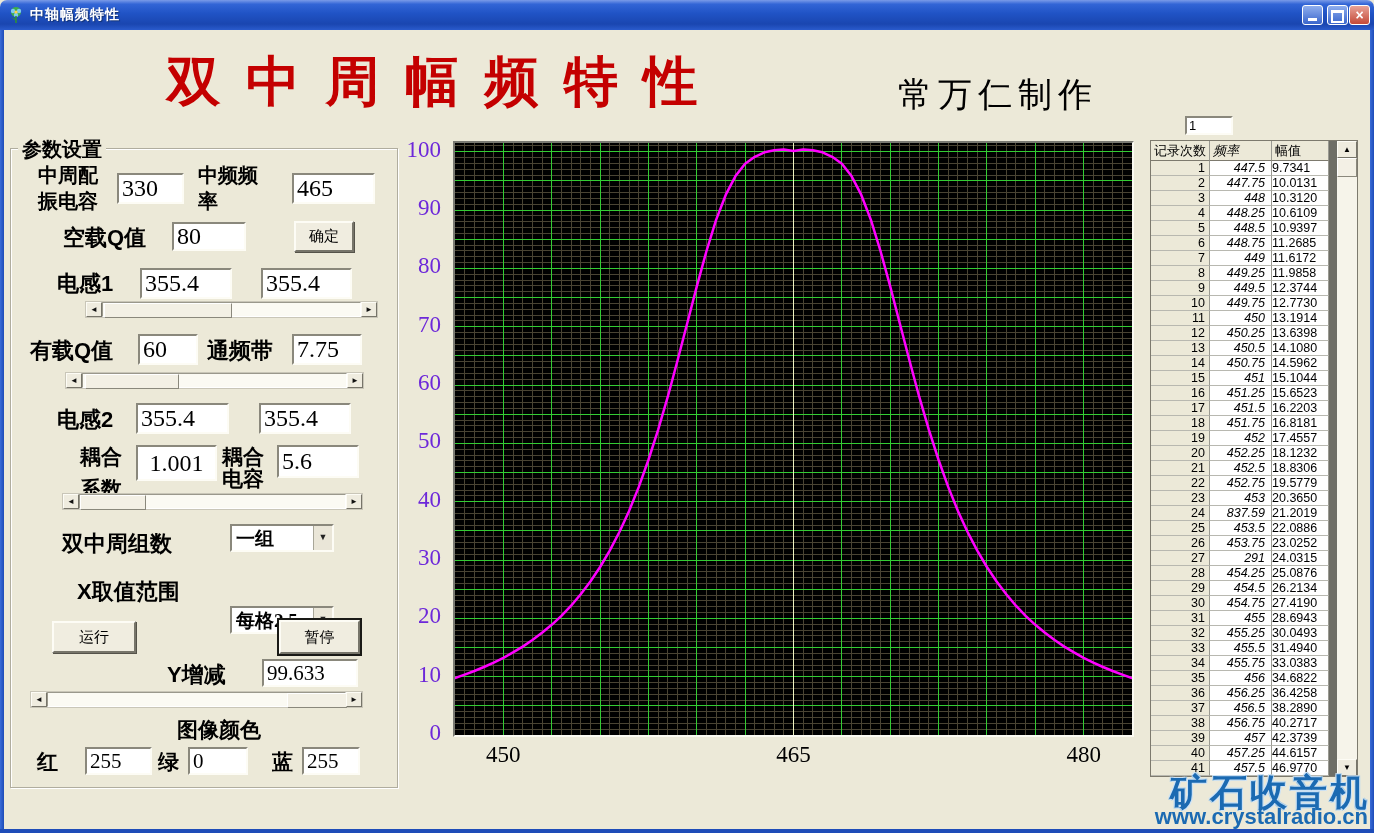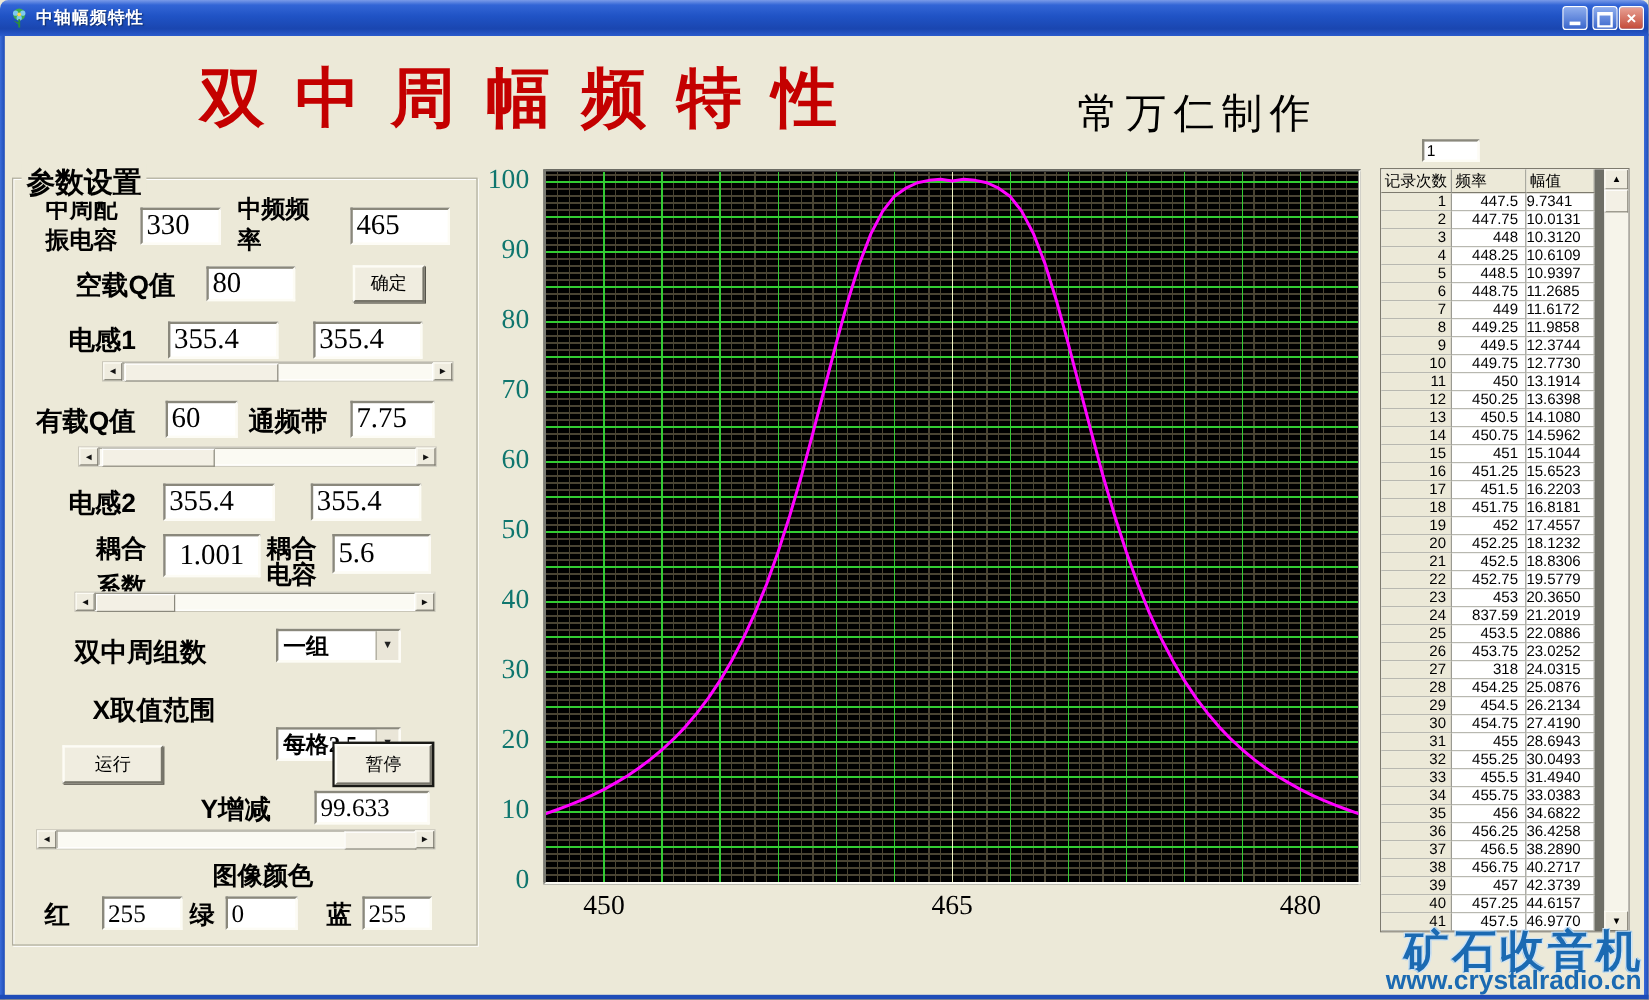--- a/index.html
+++ b/index.html
@@ -25,21 +25,21 @@
   .glyph-max{display:inline-block;width:9px;height:8px;border:2px solid #fff;border-top-width:3px;margin-top:4px;}
 
   .main-title{position:absolute;left:150px;top:46px;width:570px;text-align:center;white-space:nowrap;
     font-family:"Liberation Serif",serif;font-weight:bold;font-size:54px;color:#C40000;letter-spacing:6px;}
   .author{position:absolute;left:898px;top:72px;font-family:"Liberation Serif",serif;font-size:34px;
     color:#000;letter-spacing:6px;white-space:nowrap;}
 
   .groupbox{position:absolute;left:10px;top:148px;width:386px;height:638px;
     border:1px solid #b0ad9e;box-shadow:1px 1px 0 #fff,inset 1px 1px 0 #fff;}
   .group-label{position:absolute;left:18px;top:136px;background:#ECE9D8;padding:0 4px;
-    font-size:24px;font-weight:bold;z-index:2;}
+    font-size:20px;font-weight:bold;z-index:2;}
 
   .lbl{position:absolute;font-weight:bold;color:#000;white-space:nowrap;}
   .fs24{font-size:20px;line-height:26px;}
   .fs22{font-size:22px;}
   .fs21{font-size:21px;}
 
   .tbox{position:absolute;background:#fff;border:2px solid;border-color:#8a887c #fdfcf5 #fdfcf5 #8a887c;
     font-family:"Liberation Serif",serif;font-size:24px;color:#000;padding:0 3px;box-sizing:border-box;outline:none;}
   .tbox.small{font-size:13px;font-family:"Liberation Sans",sans-serif;padding:0 2px;}
   .tbox.mid{font-size:21px;}
@@ -61,34 +61,34 @@
   .sb-arrow.left{left:0;} .sb-arrow.right{right:0;}
   .sb-track{position:absolute;left:16px;right:16px;top:0;height:15px;background:#FBFAF3;
     border:1px solid;border-color:#9a988c #fff #fff #9a988c;box-sizing:border-box;}
   .sb-thumb{position:absolute;top:0;height:15px;background:#F3F0E5;border:1px solid;
     border-color:#fff #8a887c #8a887c #fff;box-sizing:border-box;cursor:grab;}
 
   
   .plot{position:absolute;left:453px;top:141px;width:681px;height:596px;box-sizing:border-box;
     border:2px solid;border-color:#7a7a72 #fbfaf2 #fbfaf2 #7a7a72;background:#000;}
   .ylab{position:absolute;left:383px;width:58px;text-align:right;font-family:"Liberation Serif",serif;
-    font-size:23px;color:#0f766e;}
+    font-size:23px;color:#6d28d9;}
   .xlab{position:absolute;top:742px;width:60px;text-align:center;font-family:"Liberation Serif",serif;
     font-size:23px;color:#000;}
 
   
   .grid{position:absolute;left:1150px;top:140px;width:208px;height:637px;background:#fff;
     border:1px solid #7d7a6e;box-sizing:border-box;overflow:hidden;}
   .grow{display:flex;height:15px;}
   .grow.head{height:20px;}
   .gcell{box-sizing:border-box;border-right:1px solid #9a9a92;border-bottom:1px solid #b8b8b0;
     font-size:12.5px;overflow:hidden;white-space:nowrap;}
   .head .gcell{background:#ECE9D8;border-bottom:1px solid #7d7a6e;font-size:13px;padding-left:3px;line-height:19px;}
   .c0{width:59px;background:#ECE9D8;text-align:right;padding-right:4px;line-height:14px;}
-  .c1{width:62px;text-align:right;padding-right:6px;line-height:14px;}
+  .c1{width:62px;text-align:right;padding-right:6px;line-height:14px;font-style:italic;}
   .c2{width:57px;text-align:left;padding-right:19px;line-height:14px;}
   .head .c0,.head .c1,.head .c2{text-align:left;padding-right:0;}
   .gstrip{position:absolute;right:20px;top:0;bottom:0;width:8px;background:#6e6e66;}
   .vscroll{position:absolute;right:0;top:0;bottom:0;width:20px;background:#F6F4EA;}
   .vs-btn{position:absolute;left:0;width:20px;height:17px;background:#EFECDF;border:1px solid;
     border-color:#fdfcf5 #77756a #77756a #fdfcf5;box-sizing:border-box;text-align:center;font-size:8px;line-height:15px;cursor:pointer;}
   .vs-btn.up{top:0;} .vs-btn.down{bottom:0;}
   .vs-thumb{position:absolute;left:0;top:17px;width:20px;height:19px;background:#F3F0E5;border:1px solid;
     border-color:#fff #8a887c #8a887c #fff;box-sizing:border-box;cursor:grab;}
 
@@ -575,21 +575,21 @@
           <div class="gcell c1">453.5</div>
           <div class="gcell c2">22.0886</div>
         </div>
         <div class="grow">
           <div class="gcell c0">26</div>
           <div class="gcell c1">453.75</div>
           <div class="gcell c2">23.0252</div>
         </div>
         <div class="grow">
           <div class="gcell c0">27</div>
-          <div class="gcell c1">318</div>
+          <div class="gcell c1">291</div>
           <div class="gcell c2">24.0315</div>
         </div>
         <div class="grow">
           <div class="gcell c0">28</div>
           <div class="gcell c1">454.25</div>
           <div class="gcell c2">25.0876</div>
         </div>
         <div class="grow">
           <div class="gcell c0">29</div>
           <div class="gcell c1">454.5</div>

